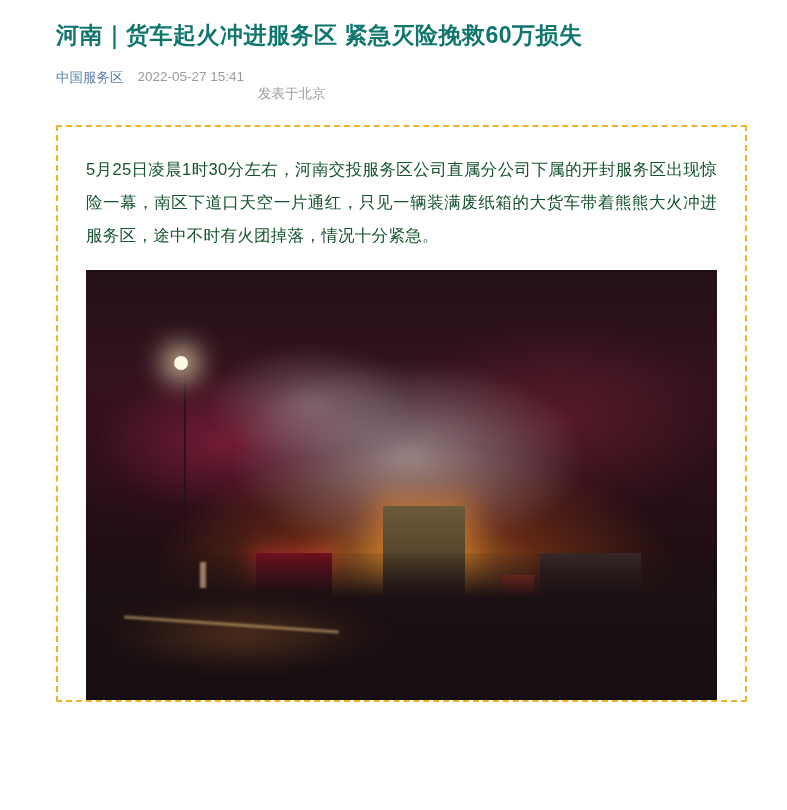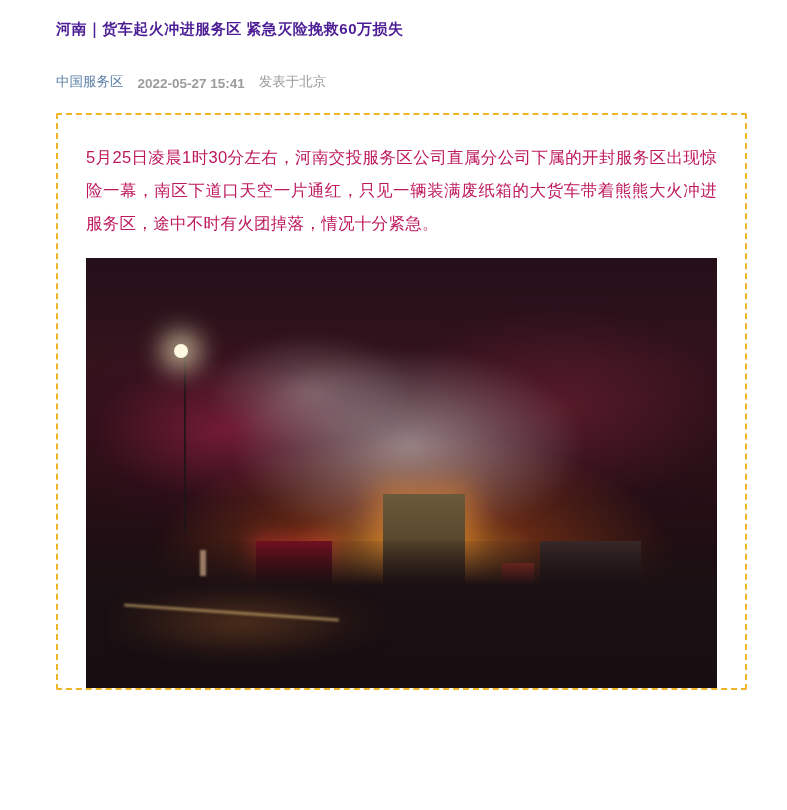--- a/index.html
+++ b/index.html
@@ -16,54 +16,54 @@
   }
   .article {
     width: 787px;
     box-sizing: border-box;
     padding: 0;
   }
   .article-header {
     padding: 18px 56px 0 56px;
   }
   .article-title {
-    font-size: 15px;
+    font-size: 23px;
     font-weight: bold;
-    color: #4c1d95;
+    color: #0f766e;
     line-height: 1.5;
     letter-spacing: 0.5px;
     margin: 0 0 16px 0;
   }
   .meta-row {
     display: flex;
-    align-items: flex-end;
+    align-items: flex-start;
     gap: 14px;
     font-size: 13.5px;
     color: #8c8c8c;
     margin-bottom: 22px;
   }
   .meta-account {
     color: #5a7fa6;
     cursor: pointer;
   }
-  .meta-date { color: #9b9b9b; font-weight: bold; }
+  .meta-date { color: #9b9b9b; }
   .meta-location { color: #9b9b9b; margin-top: 16px; }
 
   .content-frame {
     margin: 0 40px 0 56px;
     border: 2px dashed #f0b429;
     border-top: 2px dashed #f0b429;
     border-radius: 2px;
     padding: 26px 28px 0 28px;
     box-sizing: border-box;
   }
   .para {
     font-size: 16.5px;
     line-height: 2.0;
-    color: #be185d;
+    color: #14532d;
     margin: 0 0 18px 0;
     text-align: justify;
     letter-spacing: 0.3px;
   }
   .photo {
     position: relative;
     width: 100%;
     height: 430px;
     margin-top: 8px;
     overflow: hidden;

